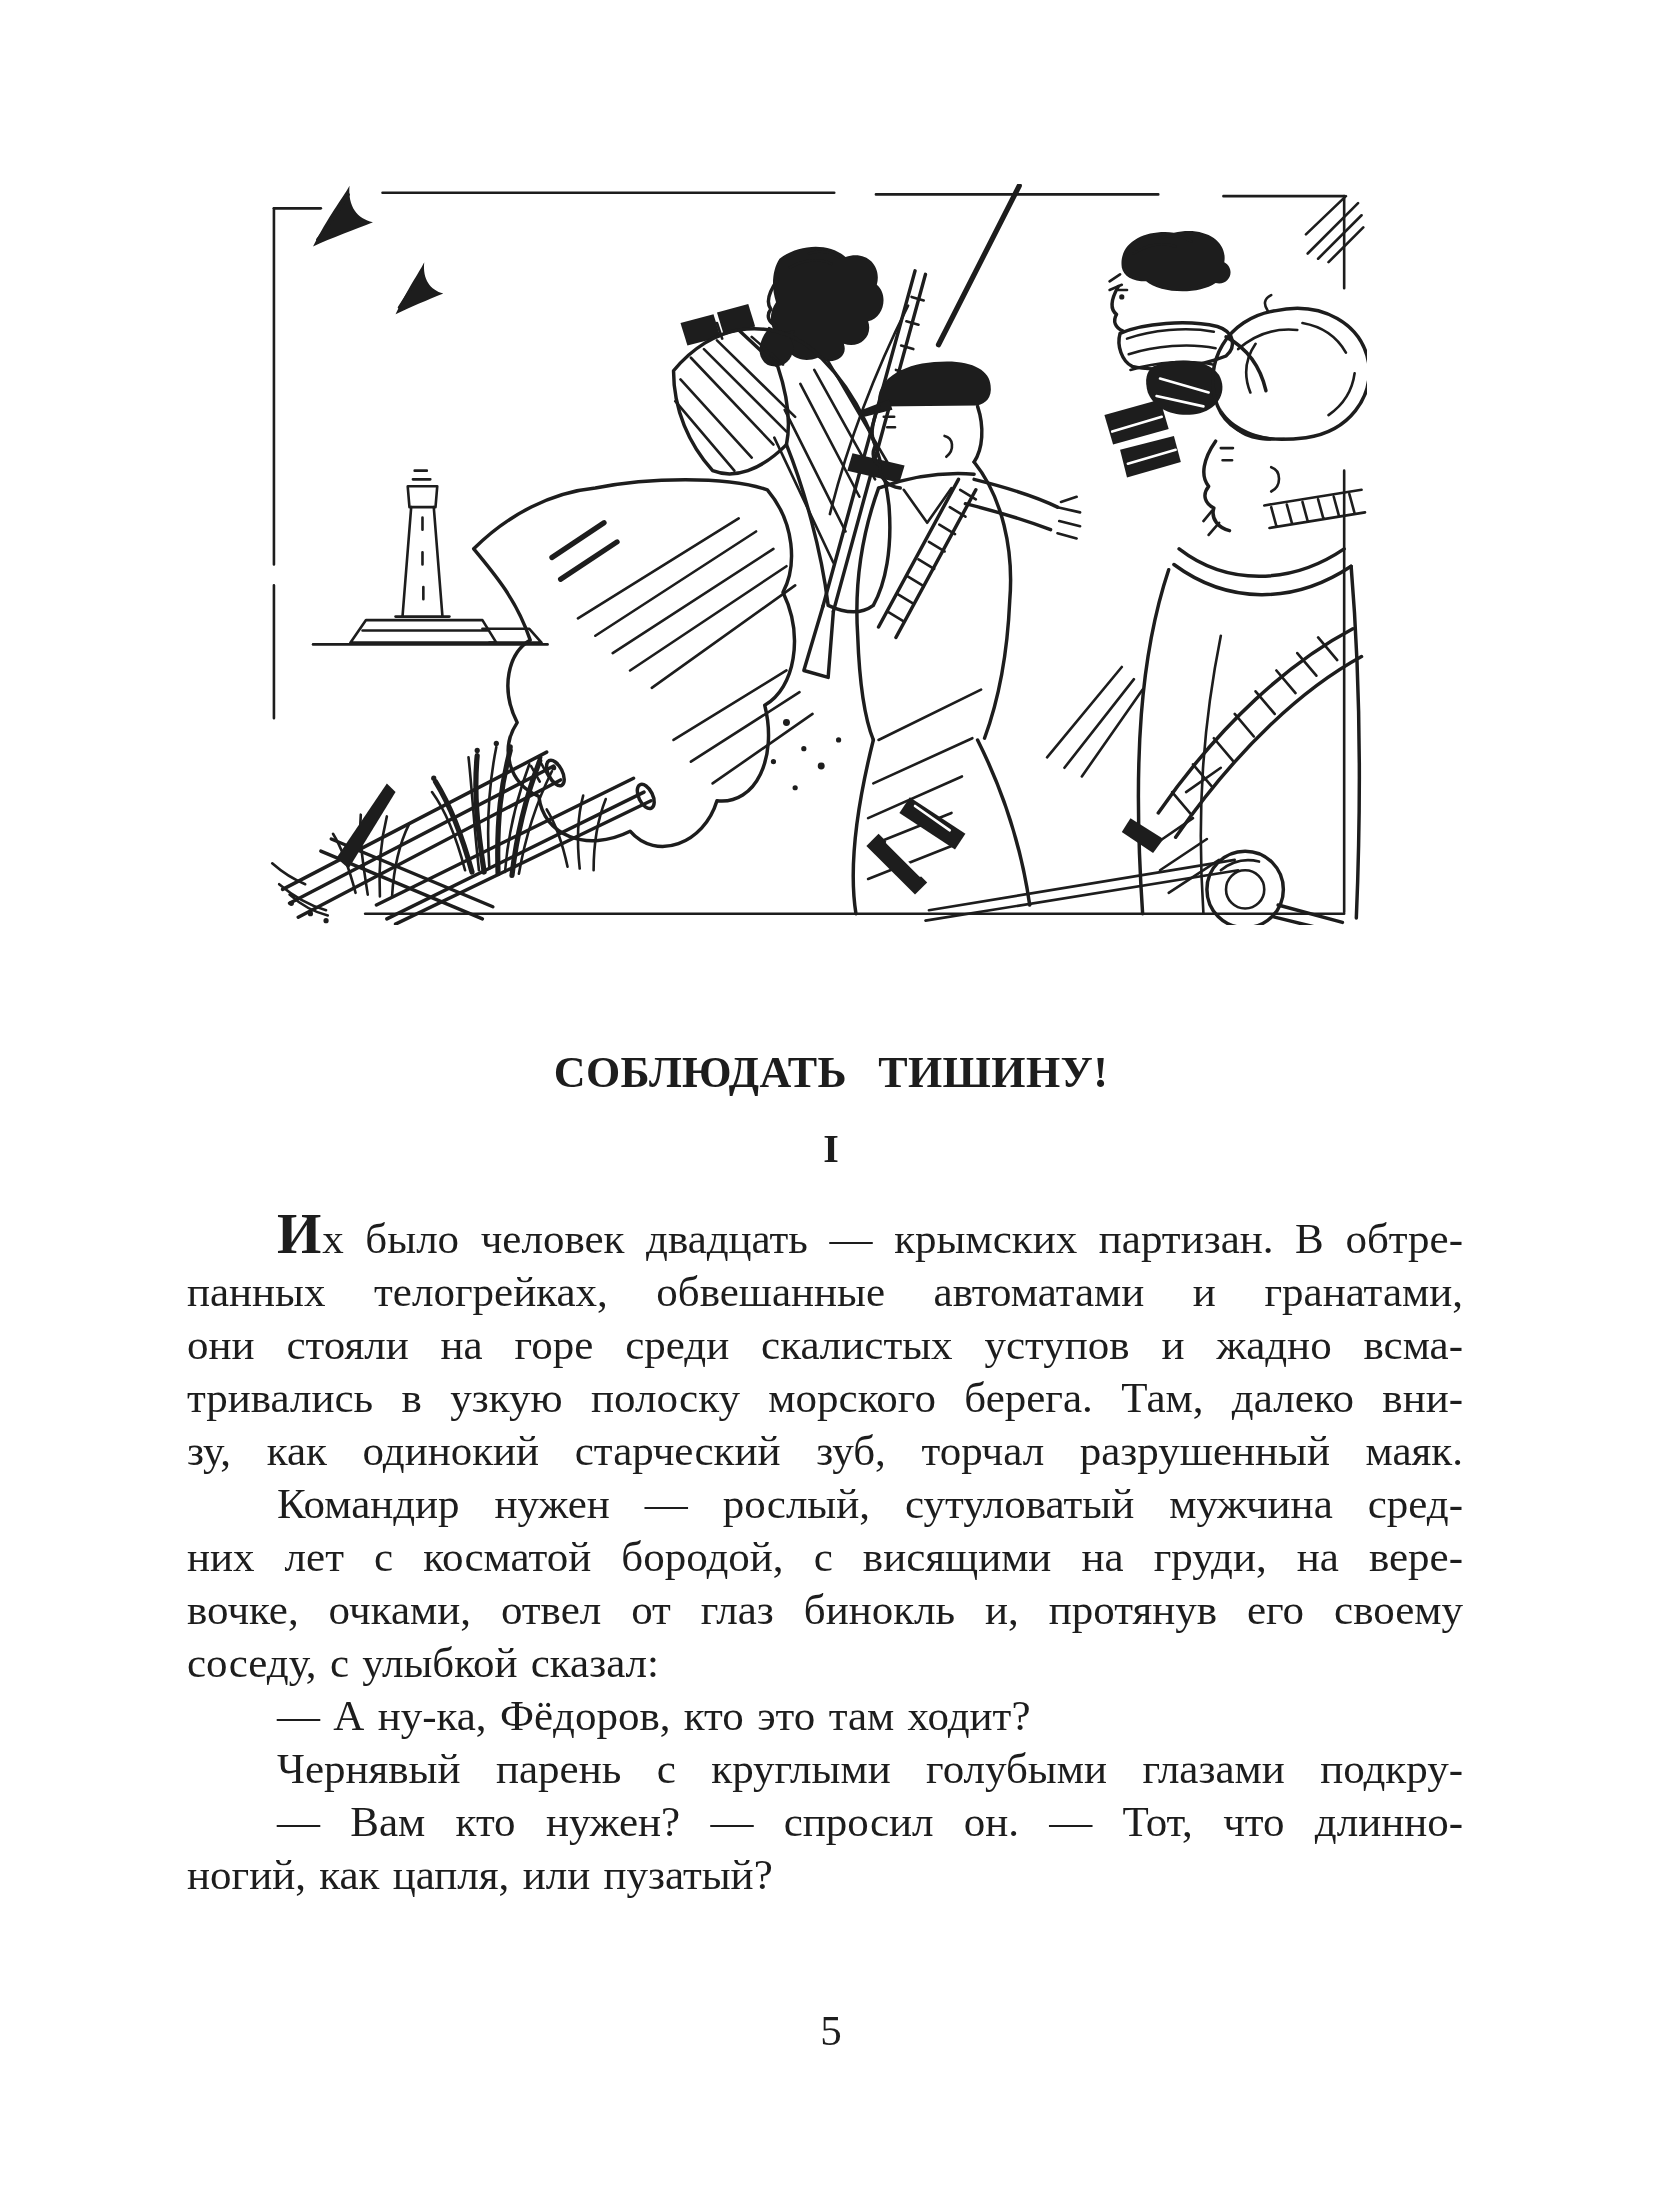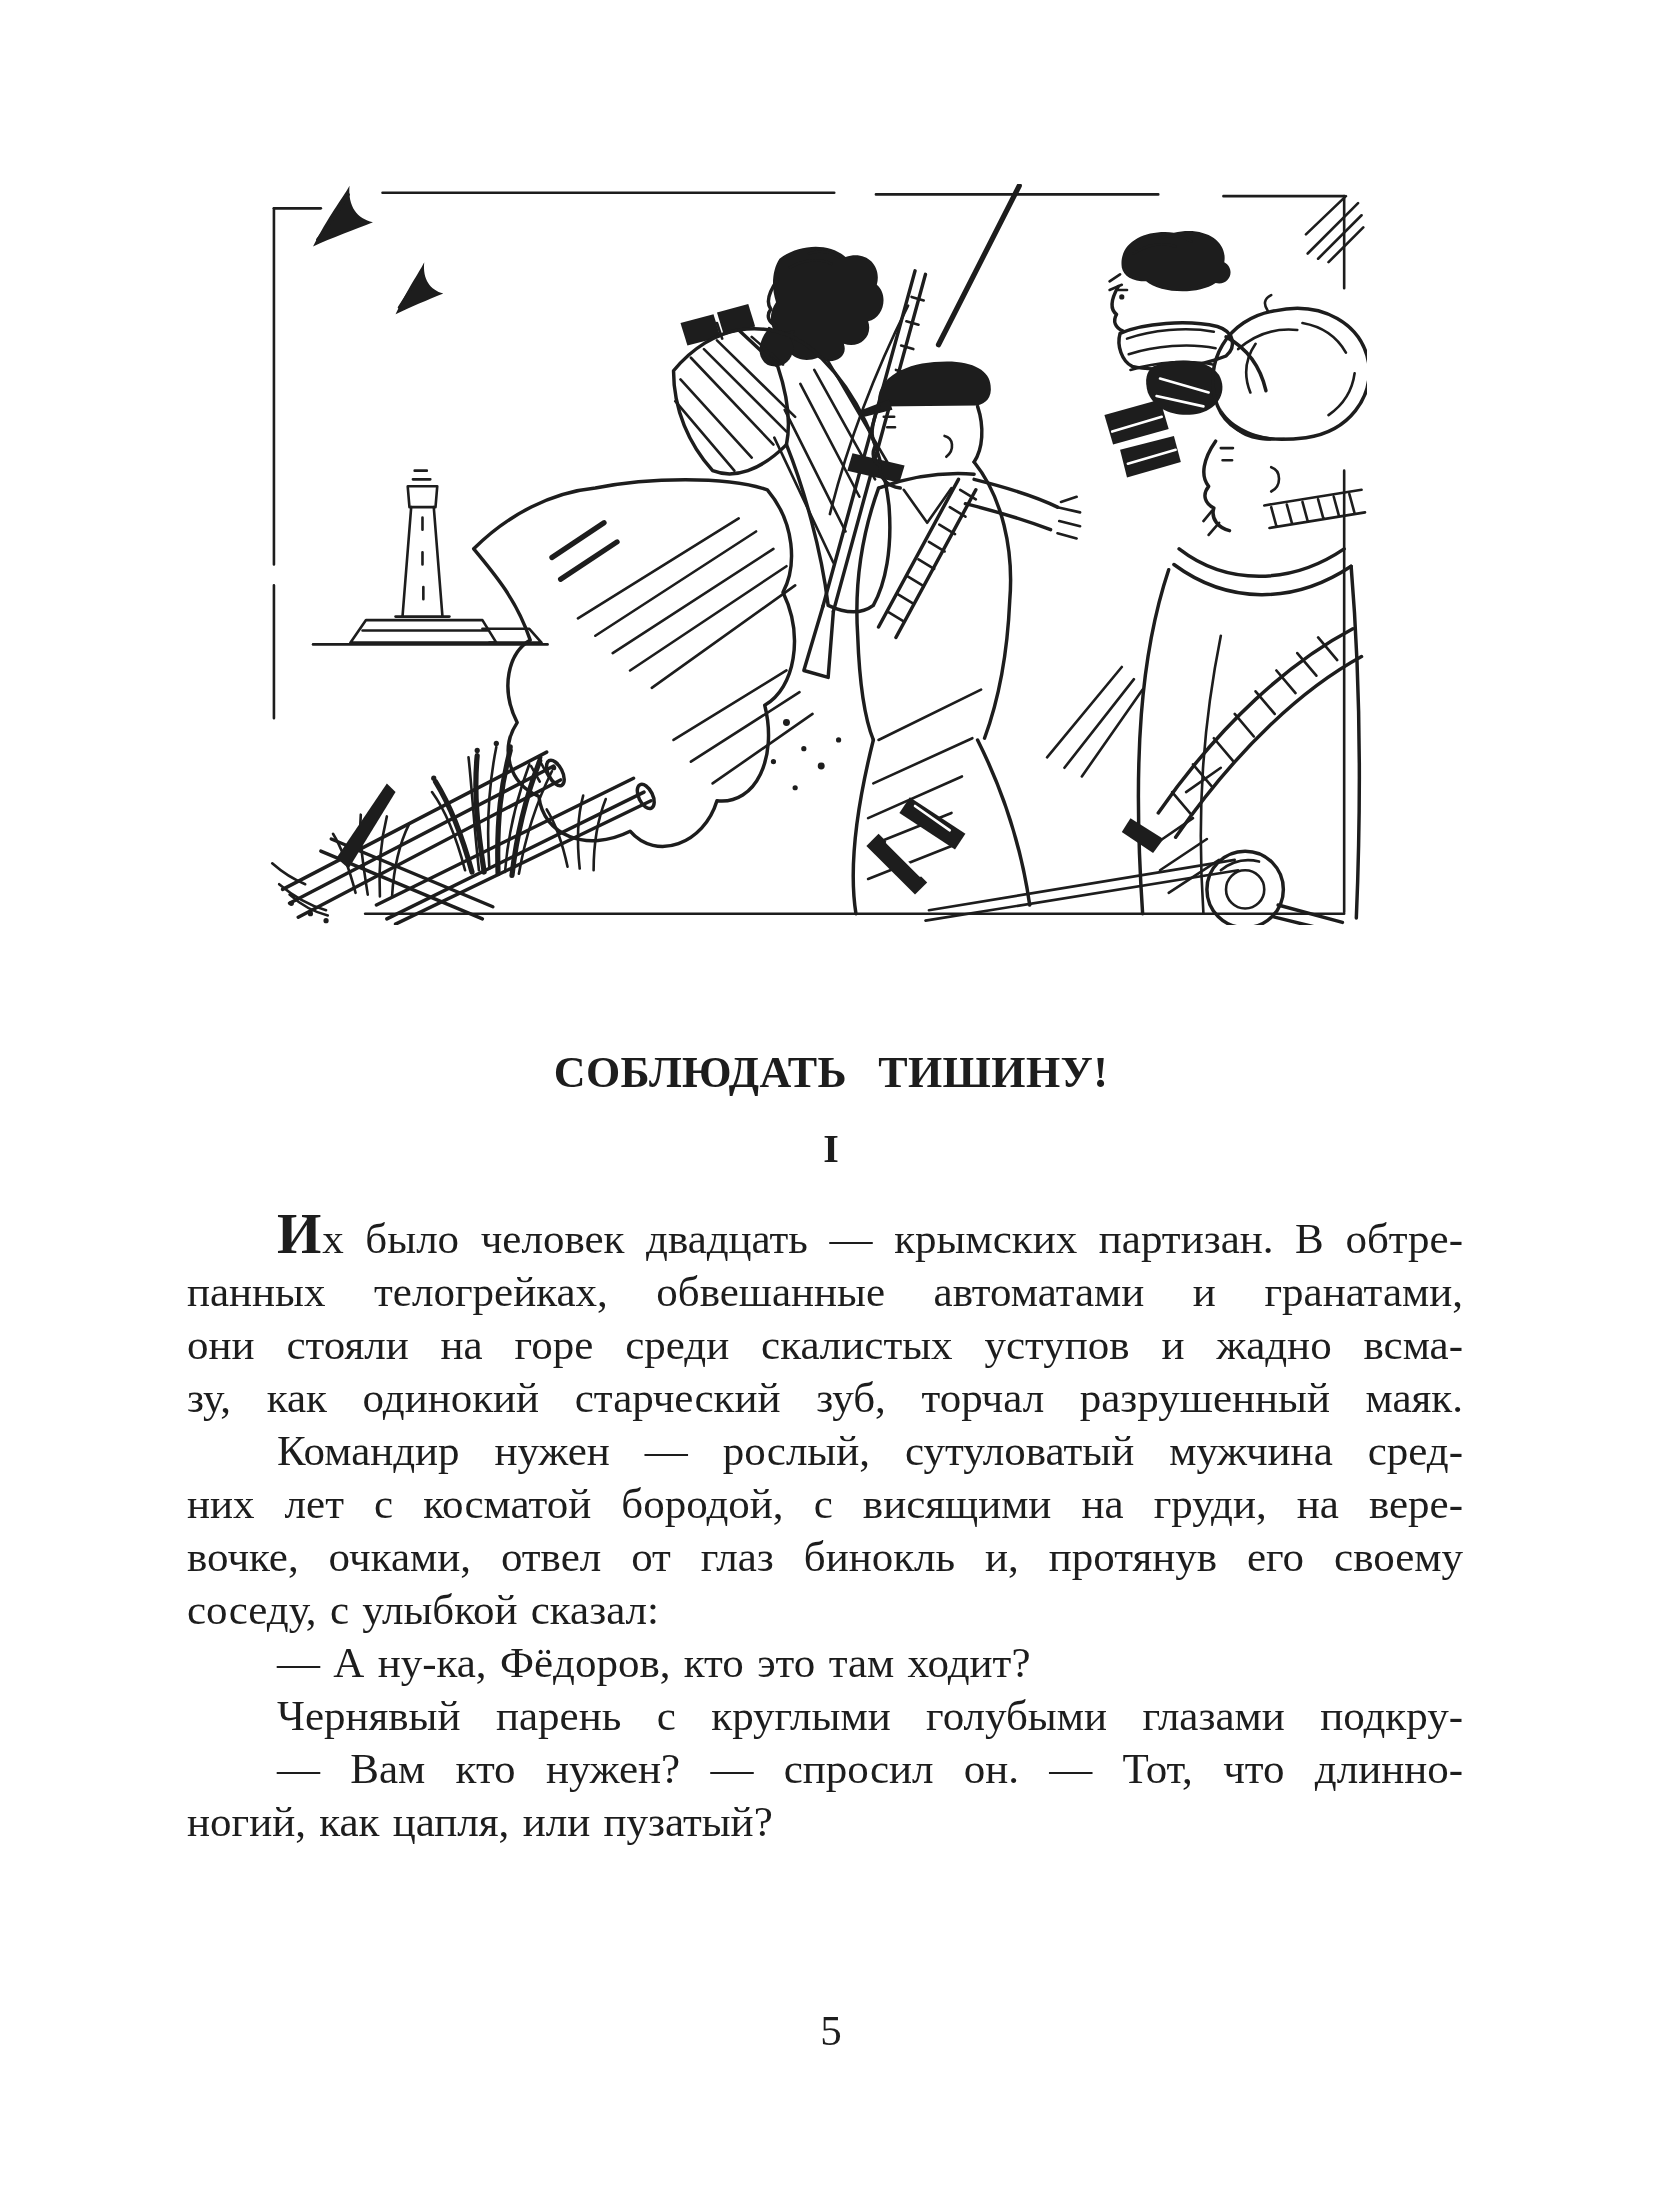--- a/index.html
+++ b/index.html
@@ -210,20 +210,21 @@
   </figure>
 
   <h1 class="title">СОБЛЮДАТЬ  ТИШИНУ!</h1>
 
   <div class="chapnum">I</div>
 
   <div class="bodytext">
     <div class="tl j ind"><span class="ini">И</span><span>х было человек двадцать — крымских партизан. В обтре-</span></div>
     <div class="tl j">панных телогрейках, обвешанные автоматами и гранатами,</div>
     <div class="tl j">они стояли на горе среди скалистых уступов и жадно всма-</div>
+    <div class="tl j">тривались в узкую полоску морского берега. Там, далеко вни-</div>
     <div class="tl j">зу, как одинокий старческий зуб, торчал разрушенный маяк.</div>
 
     <div class="tl j ind">Командир нужен — рослый, сутуловатый мужчина сред-</div>
     <div class="tl j">них лет с косматой бородой, с висящими на груди, на вере-</div>
     <div class="tl j">вочке, очками, отвел от глаз бинокль и, протянув его своему</div>
     <div class="tl l">соседу, с улыбкой сказал:</div>
 
     <div class="tl l ind">— А ну-ка, Фёдоров, кто это там ходит?</div>
 
     <div class="tl j ind">Чернявый парень с круглыми голубыми глазами подкру-</div>

